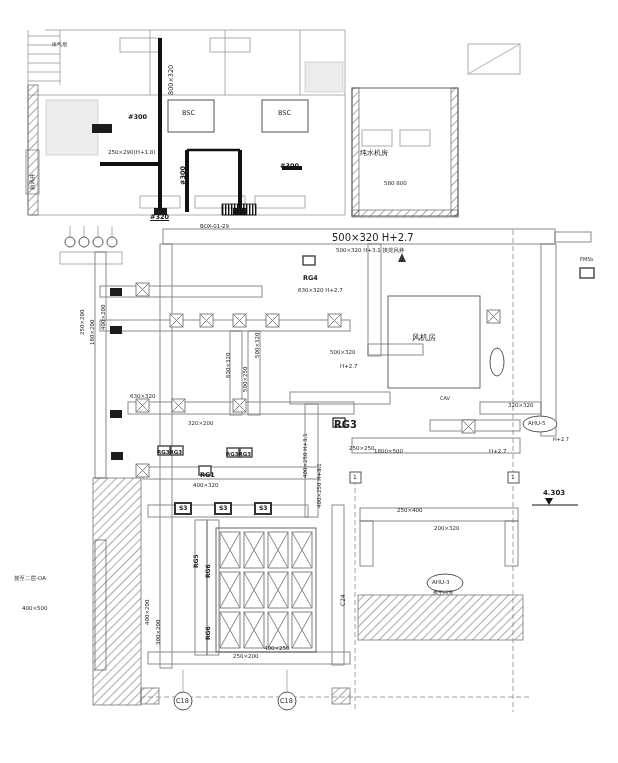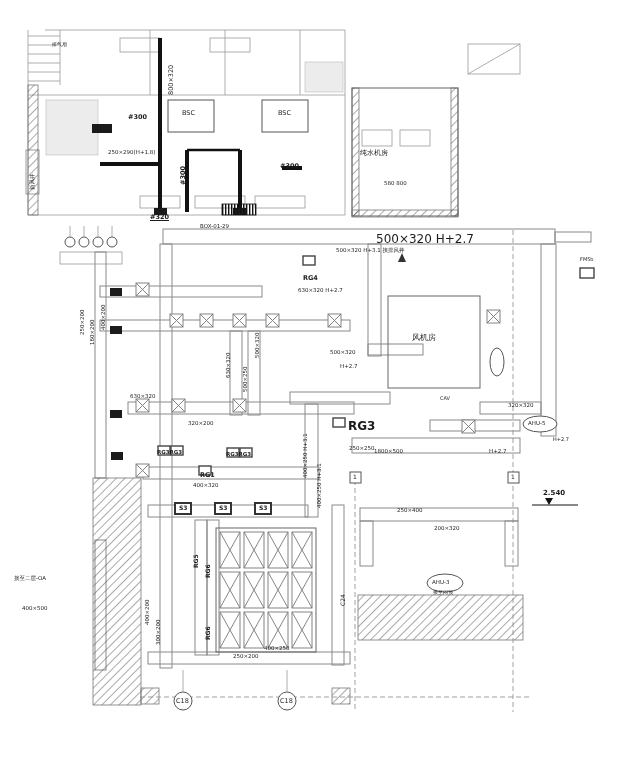--- a/index.html
+++ b/index.html
@@ -244,51 +244,51 @@
       <span class="lbl" style="left: 182px; top: 110px; font-size: 6.5px;">BSC</span>
       <span class="lbl" style="left: 278px; top: 110px; font-size: 6.5px;">BSC</span>
       <span class="lbl b" style="left: 128px; top: 114px; font-size: 6.5px;">#300</span>
       <span class="lbl b" style="left: 180px; top: 185px; font-size: 6.5px; transform: rotate(-90deg);">#300</span>
       <span class="lbl b" style="left: 280px; top: 163px; font-size: 6.5px;">#300</span>
       <span class="lbl" style="left: 108px; top: 150px; font-size: 5.5px;">250×290(H+1.8)</span>
       <span class="lbl" style="left: 360px; top: 150px; font-size: 7px;">纯水机房</span>
       <span class="lbl" style="left: 384px; top: 181px; font-size: 5.5px;">580 800</span>
       <span class="lbl b" style="left: 150px; top: 214px; font-size: 6.5px; text-decoration: underline;">#320</span>
       <span class="lbl" style="left: 200px; top: 224px; font-size: 5.5px;">BOX-01-29</span>
-      <span class="lbl" style="left: 332px; top: 233px; font-size: 12px; margin-left: 44px;">500×320 H+2.7</span>
+      <span class="lbl" style="left: 332px; top: 233px; font-size: 10px;">500×320 H+2.7</span>
       <span class="lbl" style="left: 336px; top: 248px; font-size: 5.5px;">500×320 H+3.1 接排风井</span>
       <span class="lbl b" style="left: 303px; top: 275px; font-size: 6.5px;">RG4</span>
       <span class="lbl" style="left: 298px; top: 288px; font-size: 5.5px;">630×320 H+2.7</span>
       <span class="lbl" style="left: 580px; top: 257px; font-size: 5px;">FM5b</span>
       <span class="lbl" style="left: 412px; top: 334px; font-size: 8px;">风机房</span>
       <span class="lbl" style="left: 330px; top: 350px; font-size: 5.5px;">500×320</span>
       <span class="lbl" style="left: 340px; top: 364px; font-size: 5.5px;">H+2.7</span>
       <span class="lbl" style="left: 226px; top: 378px; font-size: 5.5px; transform: rotate(-90deg);">630×320</span>
       <span class="lbl" style="left: 255px; top: 358px; font-size: 5.5px; transform: rotate(-90deg);">500×320</span>
       <span class="lbl" style="left: 243px; top: 392px; font-size: 5.5px; transform: rotate(-90deg);">500×250</span>
       <span class="lbl" style="left: 80px; top: 335px; font-size: 5.5px; transform: rotate(-90deg);">250×200</span>
       <span class="lbl" style="left: 90px; top: 345px; font-size: 5.5px; transform: rotate(-90deg);">160×200</span>
       <span class="lbl" style="left: 101px; top: 330px; font-size: 5.5px; transform: rotate(-90deg);">400×200</span>
       <span class="lbl" style="left: 130px; top: 394px; font-size: 5.5px;">630×320</span>
       <span class="lbl" style="left: 188px; top: 421px; font-size: 5.5px;">320×200</span>
-      <span class="lbl b" style="left: 334px; top: 420px; font-size: 12px; padding-left: 14px;">RG3</span>
+      <span class="lbl b" style="left: 334px; top: 420px; font-size: 10px;">RG3</span>
       <span class="lbl b" style="left: 157px; top: 450px; font-size: 5.5px;">RG3RG3</span>
       <span class="lbl b" style="left: 226px; top: 452px; font-size: 5.5px;">RG3RG3</span>
       <span class="lbl b" style="left: 200px; top: 472px; font-size: 6.5px;">RG1</span>
       <span class="lbl" style="left: 193px; top: 483px; font-size: 5.5px;">400×320</span>
       <span class="lbl" style="left: 303px; top: 478px; font-size: 5.5px; transform: rotate(-90deg);">400×250 H+3.1</span>
       <span class="lbl" style="left: 317px; top: 508px; font-size: 5.5px; transform: rotate(-90deg);">400×250 H+3.1</span>
       <span class="lbl" style="left: 349px; top: 446px; font-size: 5.5px;">250×250</span>
       <span class="lbl" style="left: 374px; top: 449px; font-size: 5.5px;">1800×500</span>
       <span class="lbl" style="left: 489px; top: 449px; font-size: 5.5px;">H+2.7</span>
       <span class="lbl" style="left: 508px; top: 403px; font-size: 5.5px;">320×320</span>
       <span class="lbl" style="left: 528px; top: 421px; font-size: 5.5px;">AHU-5</span>
       <span class="lbl" style="left: 553px; top: 437px; font-size: 5px;">H+2.7</span>
       <span class="lbl" style="left: 440px; top: 396px; font-size: 5px;">CAV</span>
-      <span class="lbl b" style="left: 543px; top: 490px; font-size: 7px;">2.540</span>
+      <span class="lbl b" style="left: 543px; top: 490px; font-size: 7px;">4.303</span>
       <span class="lbl" style="left: 397px; top: 508px; font-size: 5.5px;">250×400</span>
       <span class="lbl" style="left: 434px; top: 526px; font-size: 5.5px;">200×320</span>
       <span class="lbl b" style="left: 179px; top: 505px; font-size: 6px;">S3</span>
       <span class="lbl b" style="left: 219px; top: 505px; font-size: 6px;">S3</span>
       <span class="lbl b" style="left: 259px; top: 505px; font-size: 6px;">S3</span>
       <span class="lbl b" style="left: 193px; top: 568px; font-size: 6px; transform: rotate(-90deg);">RG5</span>
       <span class="lbl b" style="left: 205px; top: 578px; font-size: 6px; transform: rotate(-90deg);">RG6</span>
       <span class="lbl b" style="left: 205px; top: 640px; font-size: 6px; transform: rotate(-90deg);">RG6</span>
       <span class="lbl" style="left: 145px; top: 625px; font-size: 5.5px; transform: rotate(-90deg);">400×200</span>
       <span class="lbl" style="left: 156px; top: 645px; font-size: 5.5px; transform: rotate(-90deg);">300×200</span>

